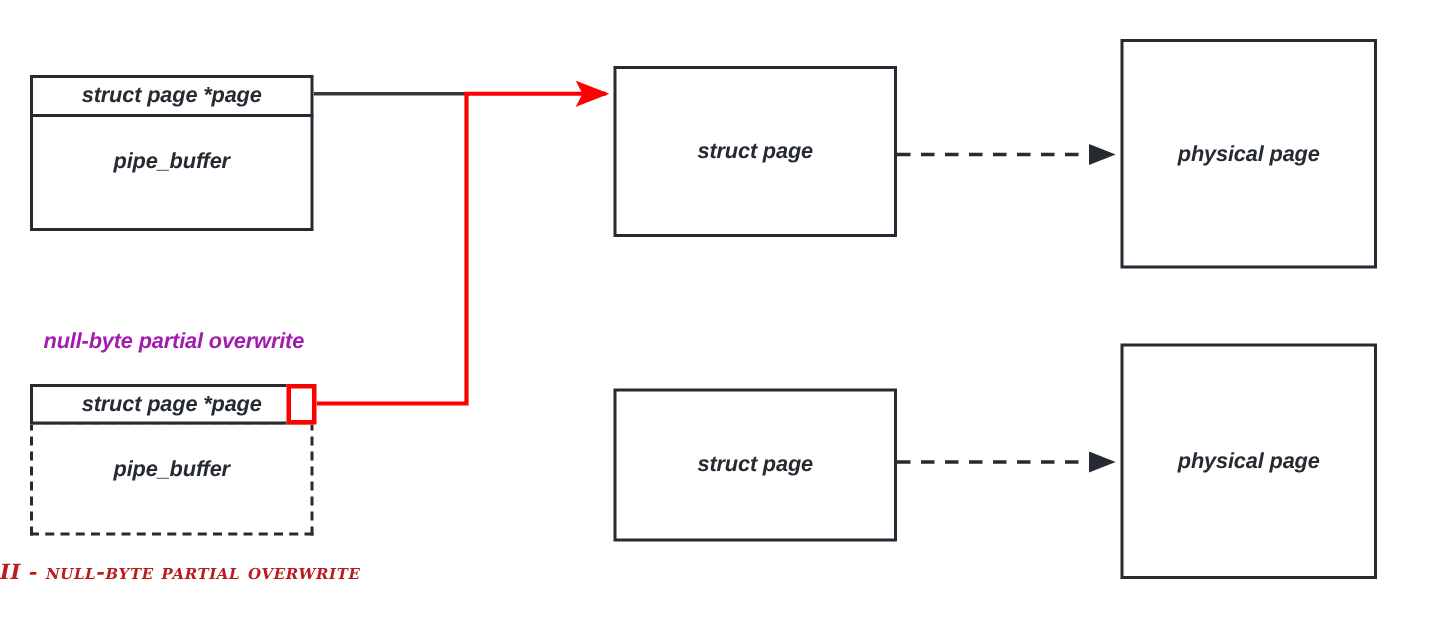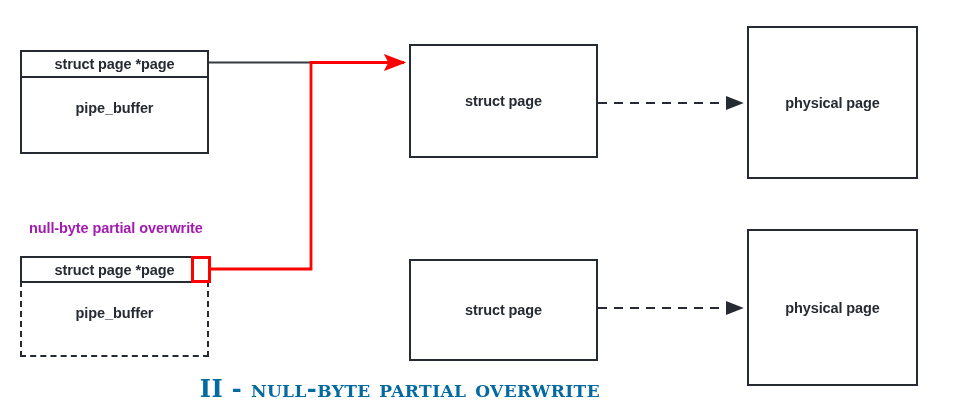--- a/index.html
+++ b/index.html
@@ -14,20 +14,21 @@
     overflow: hidden;
     font-family: "Liberation Sans", sans-serif;
     -webkit-font-smoothing: antialiased;
   }
   #canvas {
     position: absolute;
     left: 0;
     top: 0;
     width: 911px;
     height: 416px;
+    font-style: italic;
   }
   .svg-layer {
     position: absolute;
     left: 0;
     top: 0;
     width: 959px;
     height: 416px;
   }
   .box {
     position: absolute;
@@ -172,26 +173,26 @@
     font-weight: bold;
     color: #a21caf;
     white-space: nowrap;
     letter-spacing: -0.1px;
   }
   #figure-caption {
     position: absolute;
     left: 0;
     top: 374px;
     width: 600px;
-    text-align: right;
+    text-align: left;
     font-family: "DejaVu Serif", serif;
-    font-size: 24px;
+    font-size: 14px;
     font-weight: bold;
     font-variant: small-caps;
-    color: #0369a1;
+    color: #b91c1c;
     letter-spacing: 0.4px;
     white-space: nowrap;
   }
 </style>
 </head>
 <body>
 
 <div id="canvas">
 
   <svg class="svg-layer" viewBox="0 0 959 416" width="959" height="416" xmlns="http://www.w3.org/2000/svg">

